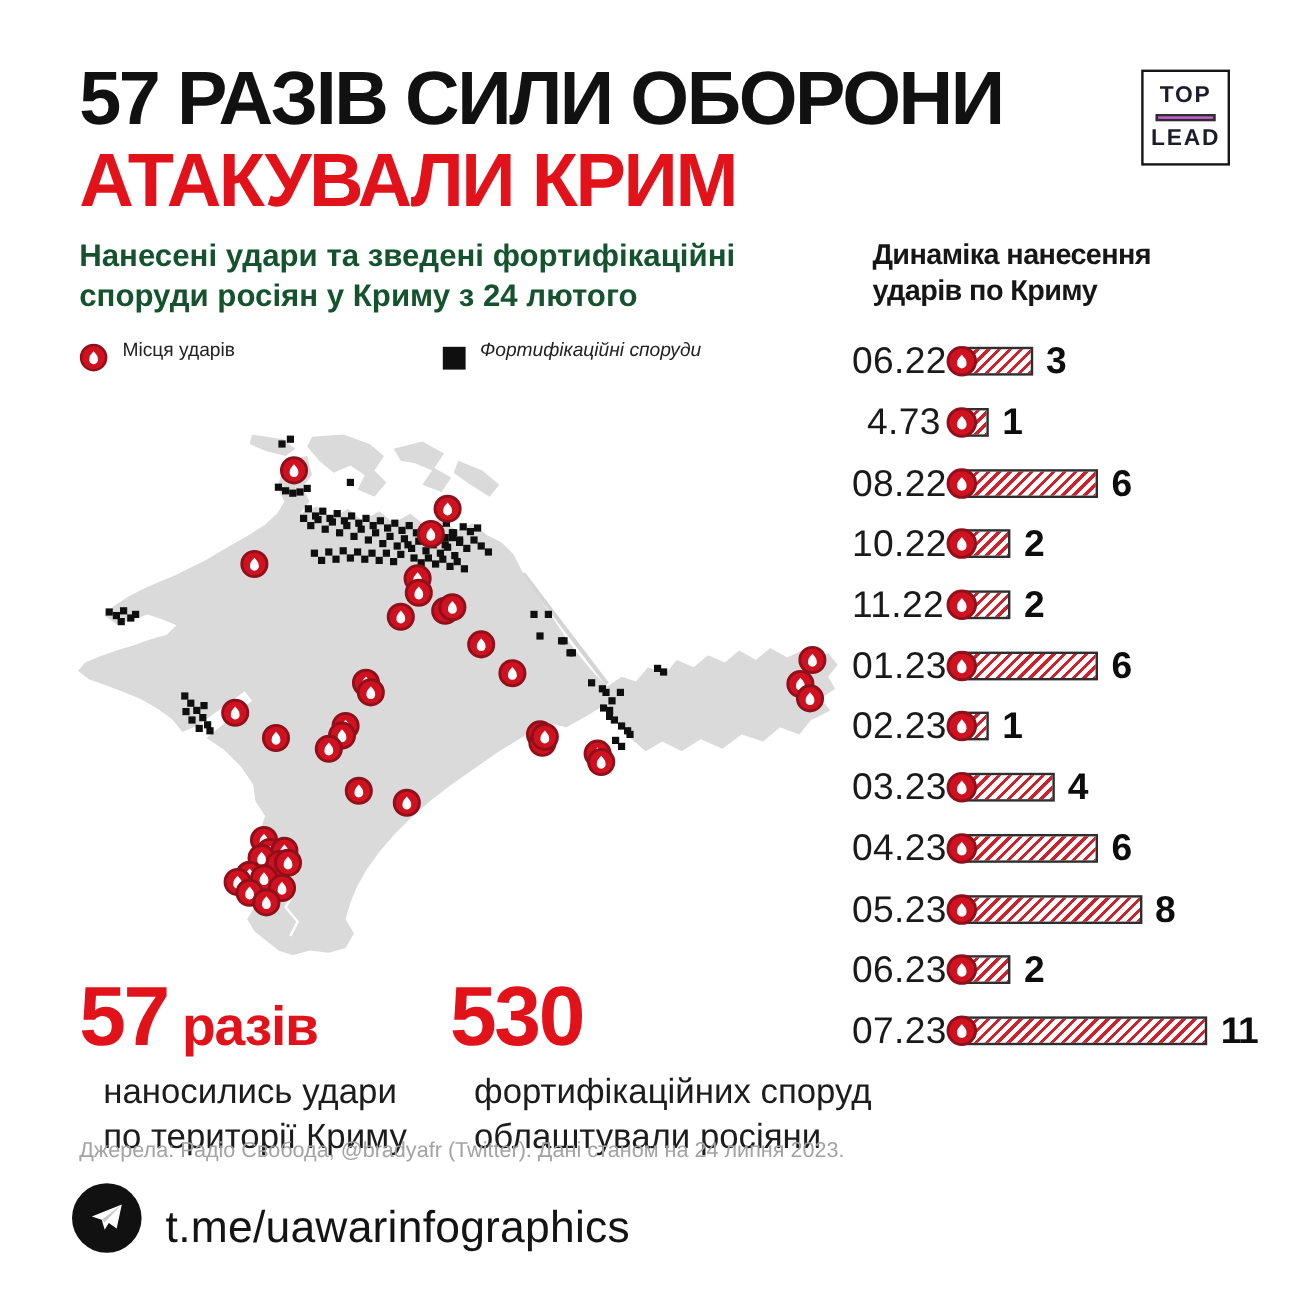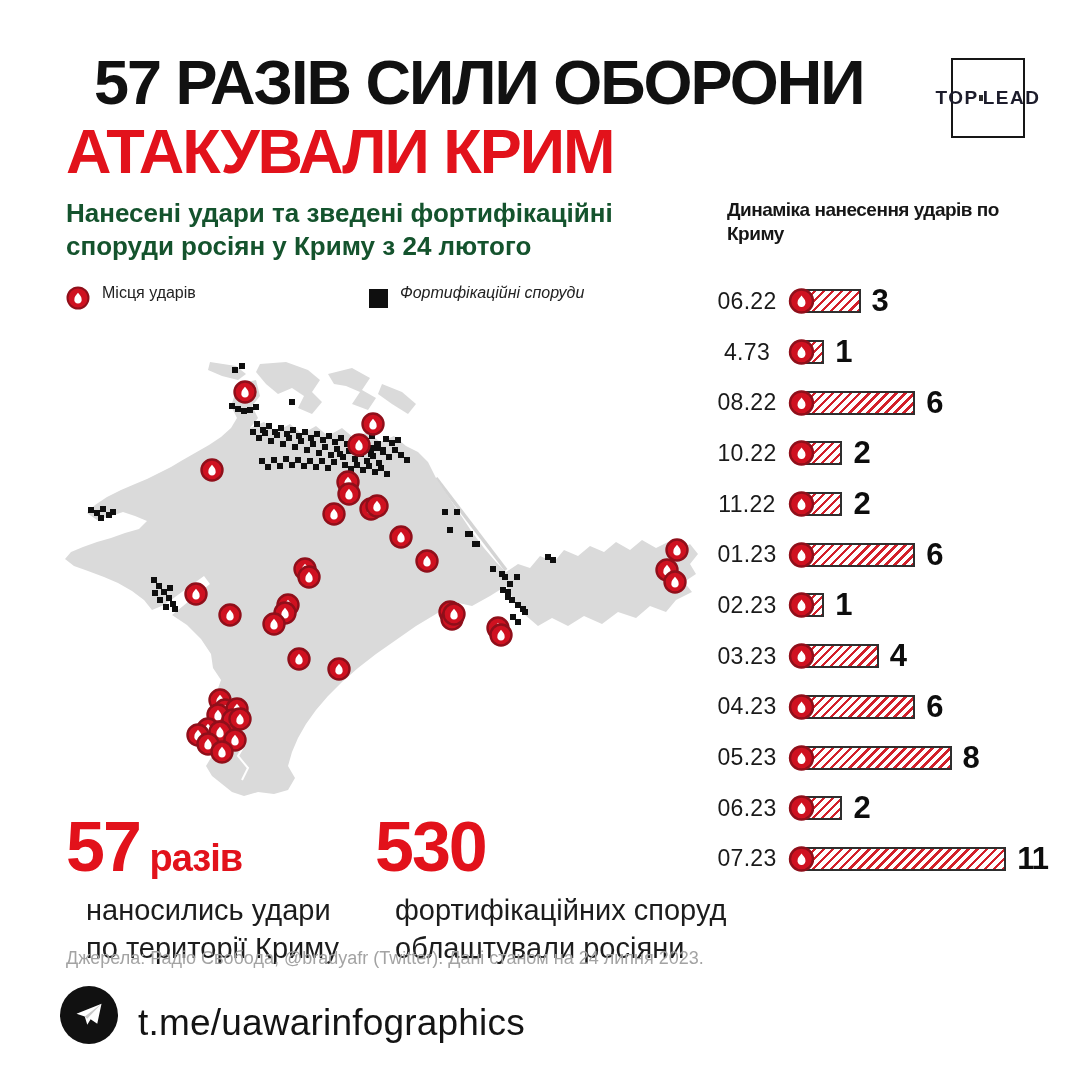--- a/index.html
+++ b/index.html
@@ -1,58 +1,58 @@
 <!DOCTYPE html>
 <html><head>
 <meta charset="utf-8">
 <style>
   html,body{margin:0;padding:0;background:#ffffff;}
   body{font-family:"Liberation Sans","DejaVu Sans",sans-serif;color:#111;}
   #canvas{position:relative;width:1080px;height:1080px;background:#fff;overflow:hidden;}
 
   
   .title{position:absolute;left:66px;top:48px;font-weight:800;font-size:63px;line-height:1.1;letter-spacing:-2px;}
-  .title .l1{color:#111;margin-left:28px;}
+  .title .l1{color:#111;}
   .title .l2{color:#e2121b;}
 
   
   .logo{position:absolute;left:951px;top:58px;width:70px;height:76px;border:2.5px solid #161616;
-        display:flex;flex-direction:row;align-items:center;justify-content:center;background:#fff;}
+        display:flex;flex-direction:column;align-items:center;justify-content:center;background:#fff;}
   .logo .t{font-size:19px;font-weight:700;letter-spacing:1.5px;color:#1c1c2b;}
   .logo .bar{width:46px;height:2.5px;background:#cb5fd6;margin:4px 0;}
 
   
   .subtitle{position:absolute;left:66px;top:197px;width:570px;font-size:26px;line-height:1.27;font-weight:700;color:#14532d;}
   .legend{position:absolute;left:66px;top:283px;width:620px;}
   .legend-item{position:absolute;display:flex;align-items:flex-start;font-size:16px;line-height:1.25;color:#222;}
   .legend-item .txt{margin-left:12px;max-width:230px;}
   .li-strikes{left:0;top:0;}
   .li-forts{left:303px;top:0;font-style:italic;}
   .sq{width:19px;height:19px;background:#0f0f0f;margin-top:6px;flex:0 0 auto;}
   .fire-badge{flex:0 0 auto;margin-top:3px;}
 
   
-  .chart-title{position:absolute;left:727px;top:198px;width:310px;font-size:19px;line-height:1.25;font-weight:800;color:#161616;letter-spacing:-0.5px;}
+  .chart-title{position:absolute;left:727px;top:198px;width:310px;font-size:24px;line-height:1.25;font-weight:800;color:#161616;letter-spacing:-0.5px;}
   #chart-rows{position:absolute;left:710px;top:276px;width:366px;}
   .crow{display:flex;align-items:center;height:50.7px;}
-  .crow .dlabel{width:74px;text-align:center;font-size:23px;color:#1a1a1a;letter-spacing:0.3px;flex:0 0 auto;}
+  .crow .dlabel{width:74px;text-align:right;font-size:31px;color:#1a1a1a;letter-spacing:0.3px;flex:0 0 auto;}
   .barwrap{position:relative;margin-left:18px;flex:0 0 auto;}
   .bar{height:20px;border:2px solid #2e2e2e;background:
        repeating-linear-gradient(135deg,#d2202a 0px,#d2202a 2.6px,#ffffff 2.6px,#ffffff 6.4px);}
   .bar-ico{position:absolute;left:-14px;top:50%;transform:translateY(-50%);line-height:0;}
   .cval{font-size:31px;font-weight:800;color:#0d0d0d;margin-left:11px;letter-spacing:-1px;}
 
   
   #map{position:absolute;left:60px;top:362px;}
 
   
   .stat1{position:absolute;left:66px;top:812px;}
   .stat2{position:absolute;left:375px;top:812px;}
   .stat-big{font-size:70px;font-weight:800;color:#e2121b;letter-spacing:-2px;line-height:1;}
-  .stat-big .small{font-size:38px;letter-spacing:-1px;text-align:right;}
+  .stat-big .small{font-size:46px;letter-spacing:-1px;text-align:right;}
   .stat-text{margin-top:10px;font-size:29px;line-height:1.3;color:#1c1c1c;margin-left:20px;}
 
   .source{position:absolute;left:66px;top:948px;font-size:18px;color:#a3a3a3;}
 
   
   .footer{position:absolute;left:60px;top:986px;display:flex;align-items:flex-end;cursor:pointer;}
   .tg-circle{width:58px;height:58px;border-radius:50%;background:#111;display:flex;align-items:center;justify-content:center;flex:0 0 auto;}
   .footer .url{margin-left:20px;font-size:37px;color:#141414;letter-spacing:0.2px;}
 </style>
 </head>

